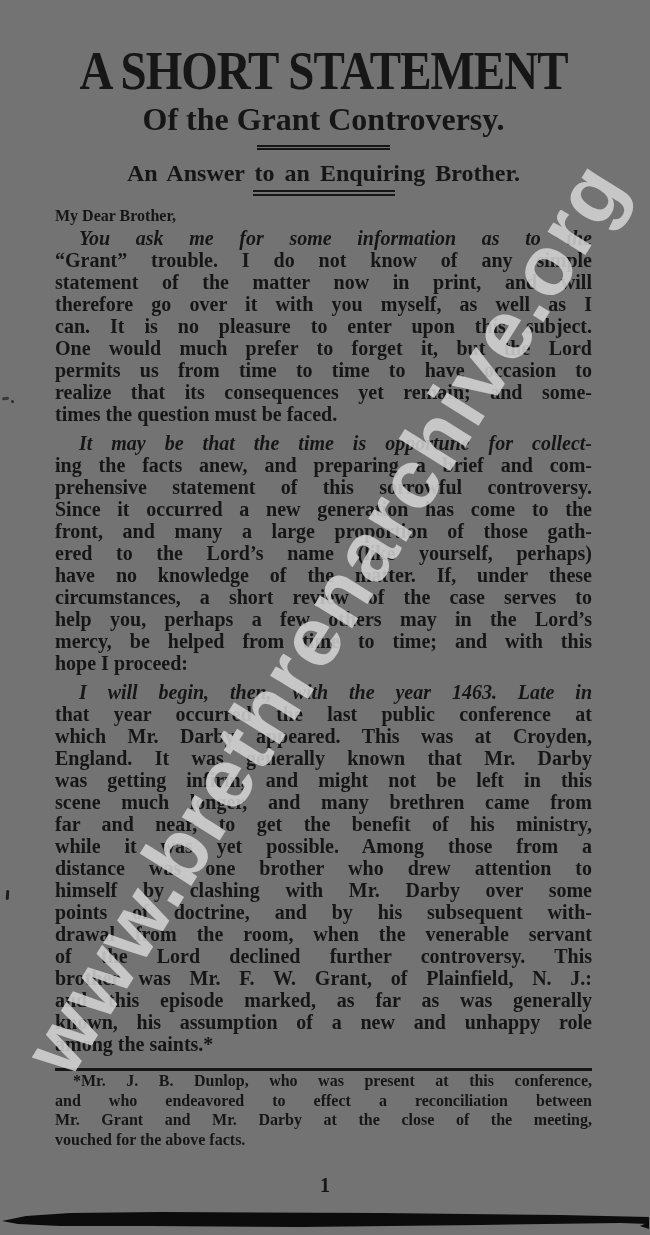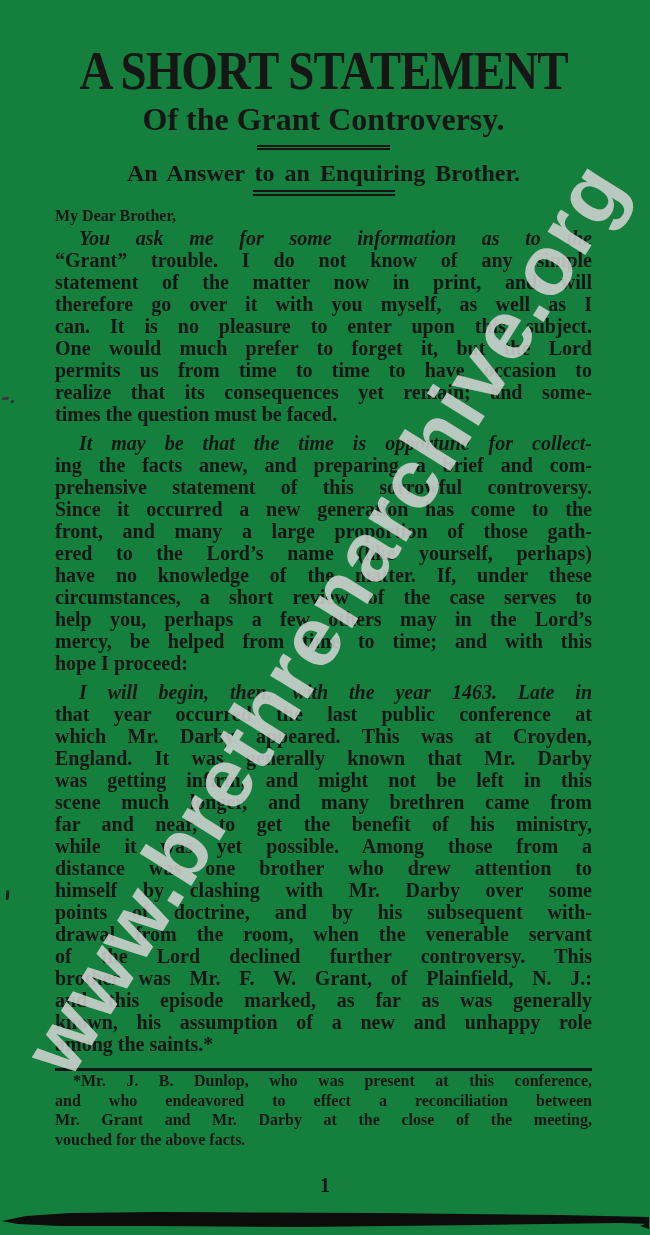--- a/index.html
+++ b/index.html
@@ -1,18 +1,18 @@
 <!DOCTYPE html>
 <html><head>
 <meta charset="utf-8">
 <style>
   html,body { margin:0; padding:0; background:#888; }
   .screen {
     position:relative; width:650px; height:1235px;
-    background:#15803d; overflow:hidden; margin:0 auto;
+    background:#737373; overflow:hidden; margin:0 auto;
     font-family:"Liberation Serif", serif; color:#161616;
   }
   .content { position:absolute; left:55px; top:42px; width:537px; }
 
   .title {
     font-weight:bold; font-size:47px; line-height:50px;
     text-align:center; letter-spacing:-1px; white-space:nowrap;
     transform:scaleY(1.15); transform-origin:center top;
   }
   .subtitle {

